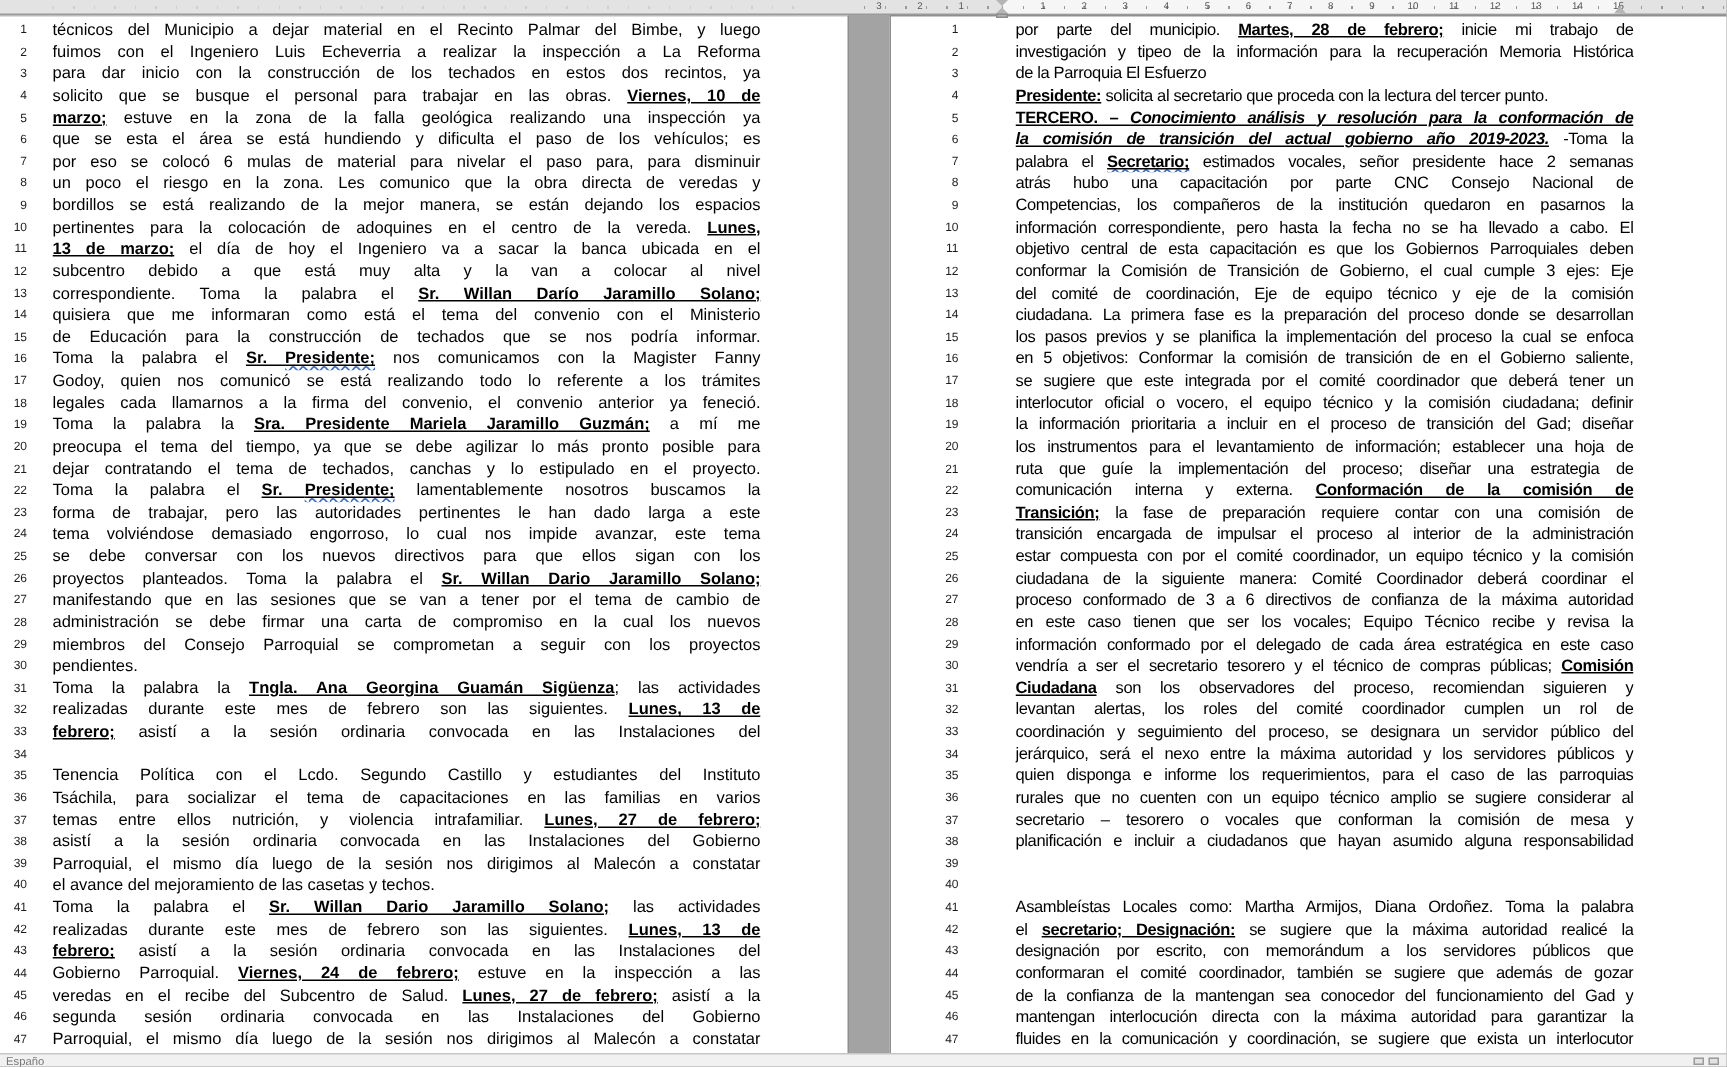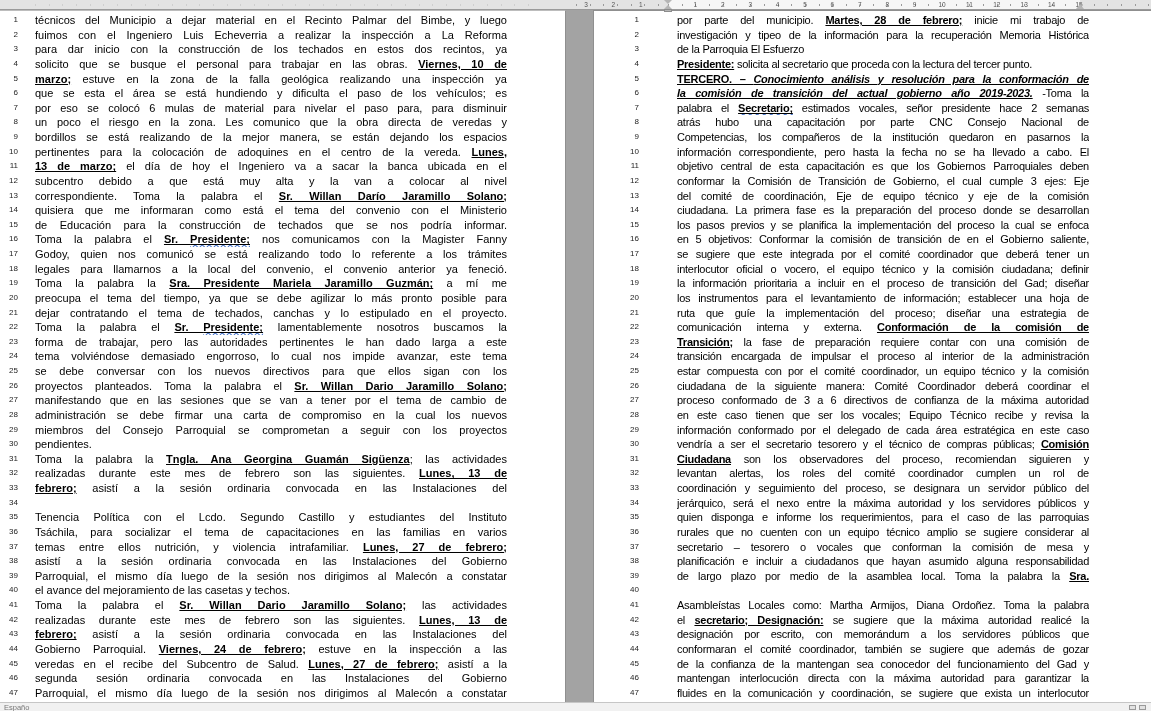--- a/index.html
+++ b/index.html
@@ -163,21 +163,21 @@
       <div class="line">
         <span class="ln">16</span>
         <span class="lt"><span>Toma la palabra el </span><span class="b">Sr. </span><span class="wavy"><span class="b u">Presidente;</span></span><span> nos comunicamos con la Magister Fanny</span></span>
       </div>
       <div class="line">
         <span class="ln">17</span>
         <span class="lt"><span>Godoy, quien nos comunicó se está realizando todo lo referente a los trámites</span></span>
       </div>
       <div class="line">
         <span class="ln">18</span>
-        <span class="lt"><span>legales para llamarnos a la local del convenio, el convenio anterior ya feneció.</span></span>
+        <span class="lt"><span>legales cada llamarnos a la firma del convenio, el convenio anterior ya feneció.</span></span>
       </div>
       <div class="line">
         <span class="ln">19</span>
         <span class="lt"><span>Toma la palabra la </span><span class="b">Sra. Presidente Mariela Jaramillo Guzmán;</span><span> a mí me</span></span>
       </div>
       <div class="line">
         <span class="ln">20</span>
         <span class="lt"><span>preocupa el tema del tiempo, ya que se debe agilizar lo más pronto posible para</span></span>
       </div>
       <div class="line">
@@ -436,21 +436,20 @@
       <div class="line">
         <span class="ln">37</span>
         <span class="lt"><span>secretario – tesorero o vocales que conforman la comisión de mesa y</span></span>
       </div>
       <div class="line">
         <span class="ln">38</span>
         <span class="lt"><span>planificación e incluir a ciudadanos que hayan asumido alguna responsabilidad</span></span>
       </div>
       <div class="line">
         <span class="ln">39</span>
-        <span class="lt"><span>de largo plazo por medio de la asamblea local. Toma la palabra la </span><span class="b">Sra.</span></span>
       </div>
       <div class="line">
         <span class="ln">40</span>
       </div>
       <div class="line">
         <span class="ln">41</span>
         <span class="lt"><span>Asambleístas Locales como: Martha Armijos, Diana Ordoñez. Toma la palabra</span></span>
       </div>
       <div class="line">
         <span class="ln">42</span>

